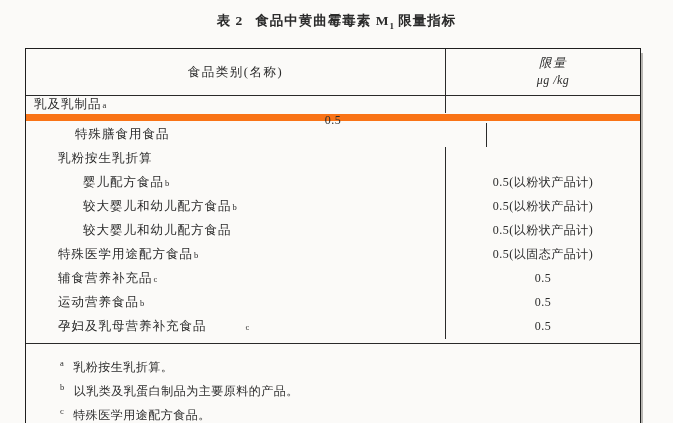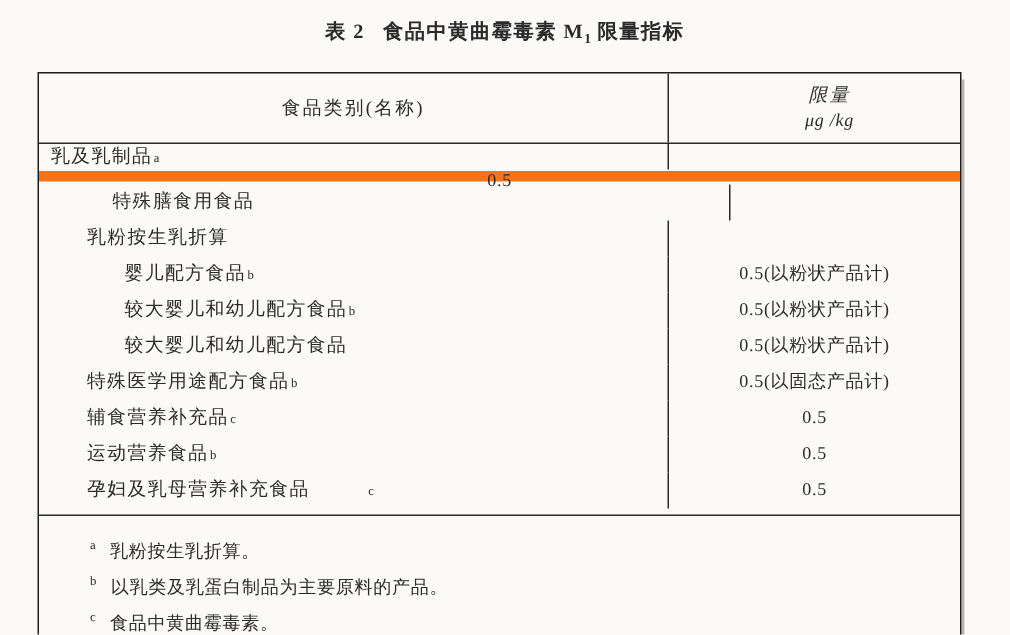--- a/index.html
+++ b/index.html
@@ -191,15 +191,15 @@
           <span class="post"></span>
         </div>
     <div class="cell-val">0.5</div>
   </div>
 </div>
   <div class="footnotes" id="footnotes">
   <div class="footnote-line"><sup>a</sup><span class="fn-text">乳粉按生乳折算。</span></div>
 
   <div class="footnote-line"><sup>b</sup><span class="fn-text">以乳类及乳蛋白制品为主要原料的产品。</span></div>
 
-  <div class="footnote-line"><sup>c</sup><span class="fn-text">食品中黄曲霉毒素。</span></div>
+  <div class="footnote-line"><sup>c</sup><span class="fn-text">特殊医学用途配方食品。</span></div>
 </div>
 </div>
 
 </body></html>

